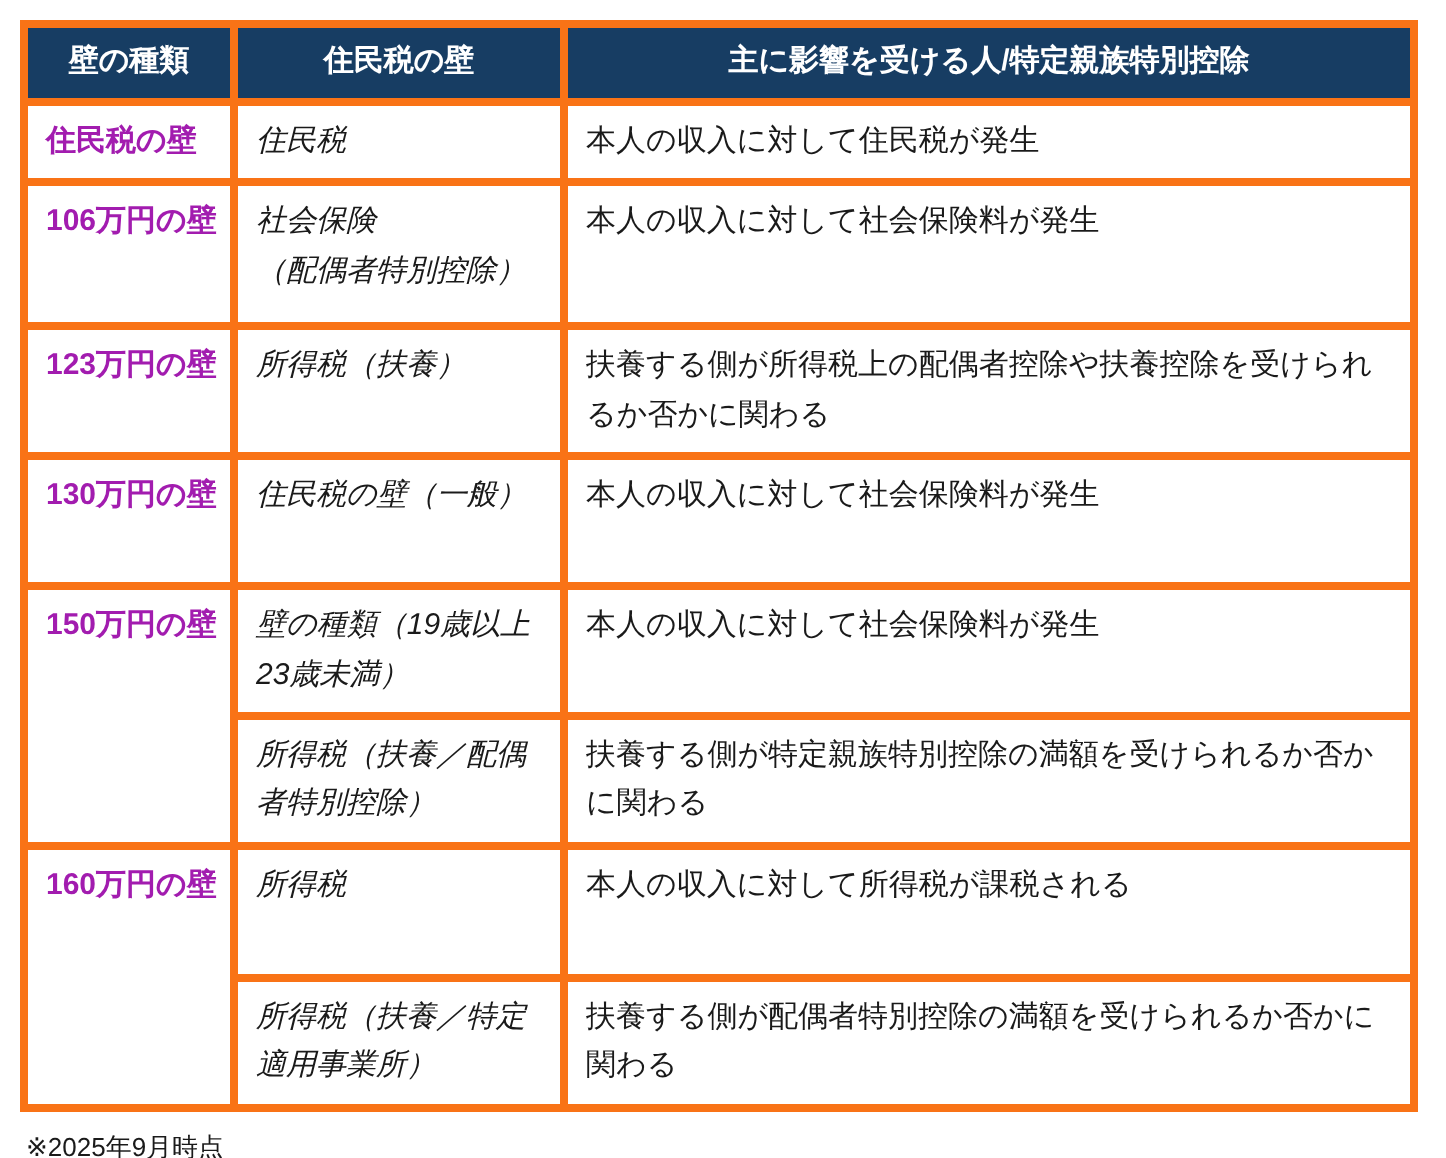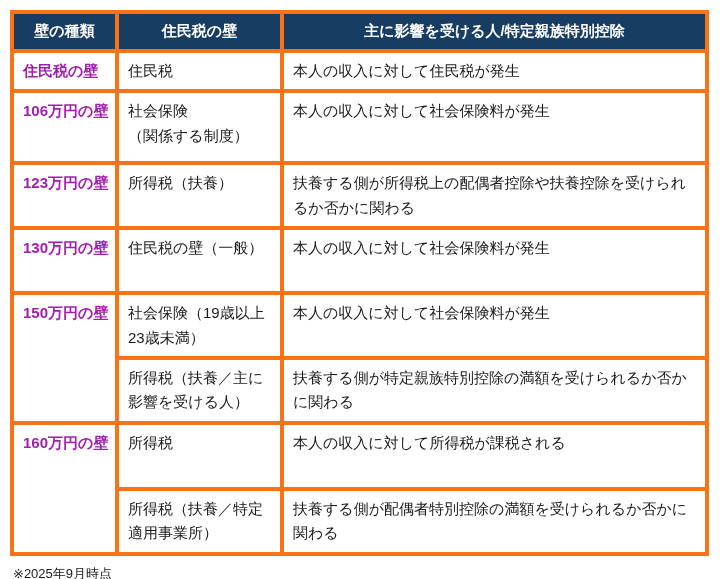--- a/index.html
+++ b/index.html
@@ -45,20 +45,21 @@
   }
   td.wall-cell {
     font-weight: bold;
     color: #a21caf;
     white-space: nowrap;
     padding-left: 9px;
     margin-top: 22px;
   }
   td.system-cell {
     white-space: pre-line;
+    font-style: italic;
   }
   tr.r-h39  { height: 39px; }
   tr.r-h72  { height: 72px; }
   tr.r-h65  { height: 65px; }
   tr.r-h62  { height: 62px; }
   tr.r-h66  { height: 66px; padding-left: 36px; }
   .footnote {
     margin-top: 9px;
     margin-left: 3px;
     font-size: 13px;
@@ -84,40 +85,40 @@
     </thead>
     <tbody>
       <tr class="r-h39">
         <td class="wall-cell">住民税の壁</td>
         <td class="system-cell">住民税</td>
         <td class="effect-cell">本人の収入に対して住民税が発生</td>
       </tr>
       <tr class="r-h72">
         <td class="wall-cell">106万円の壁</td>
         <td class="system-cell">社会保険
-（関係する制度）</td>
+（配偶者特別控除）</td>
         <td class="effect-cell">本人の収入に対して社会保険料が発生</td>
       </tr>
       <tr class="r-h65">
         <td class="wall-cell">123万円の壁</td>
         <td class="system-cell">所得税（扶養）</td>
         <td class="effect-cell">扶養する側が所得税上の配偶者控除や扶養控除を受けられるか否かに関わる</td>
       </tr>
       <tr class="r-h65">
         <td class="wall-cell">130万円の壁</td>
         <td class="system-cell">住民税の壁（一般）</td>
         <td class="effect-cell">本人の収入に対して社会保険料が発生</td>
       </tr>
       <tr class="r-h62">
         <td class="wall-cell" rowspan="2">150万円の壁</td>
-        <td class="system-cell">社会保険（19歳以上23歳未満）</td>
+        <td class="system-cell">壁の種類（19歳以上23歳未満）</td>
         <td class="effect-cell">本人の収入に対して社会保険料が発生</td>
       </tr>
       <tr class="r-h65">
-        <td class="system-cell">所得税（扶養／主に影響を受ける人）</td>
+        <td class="system-cell">所得税（扶養／配偶者特別控除）</td>
         <td class="effect-cell">扶養する側が特定親族特別控除の満額を受けられるか否かに関わる</td>
       </tr>
       <tr class="r-h66">
         <td class="wall-cell" rowspan="2">160万円の壁</td>
         <td class="system-cell">所得税</td>
         <td class="effect-cell">本人の収入に対して所得税が課税される</td>
       </tr>
       <tr class="r-h65">
         <td class="system-cell">所得税（扶養／特定適用事業所）</td>
         <td class="effect-cell">扶養する側が配偶者特別控除の満額を受けられるか否かに関わる</td>

